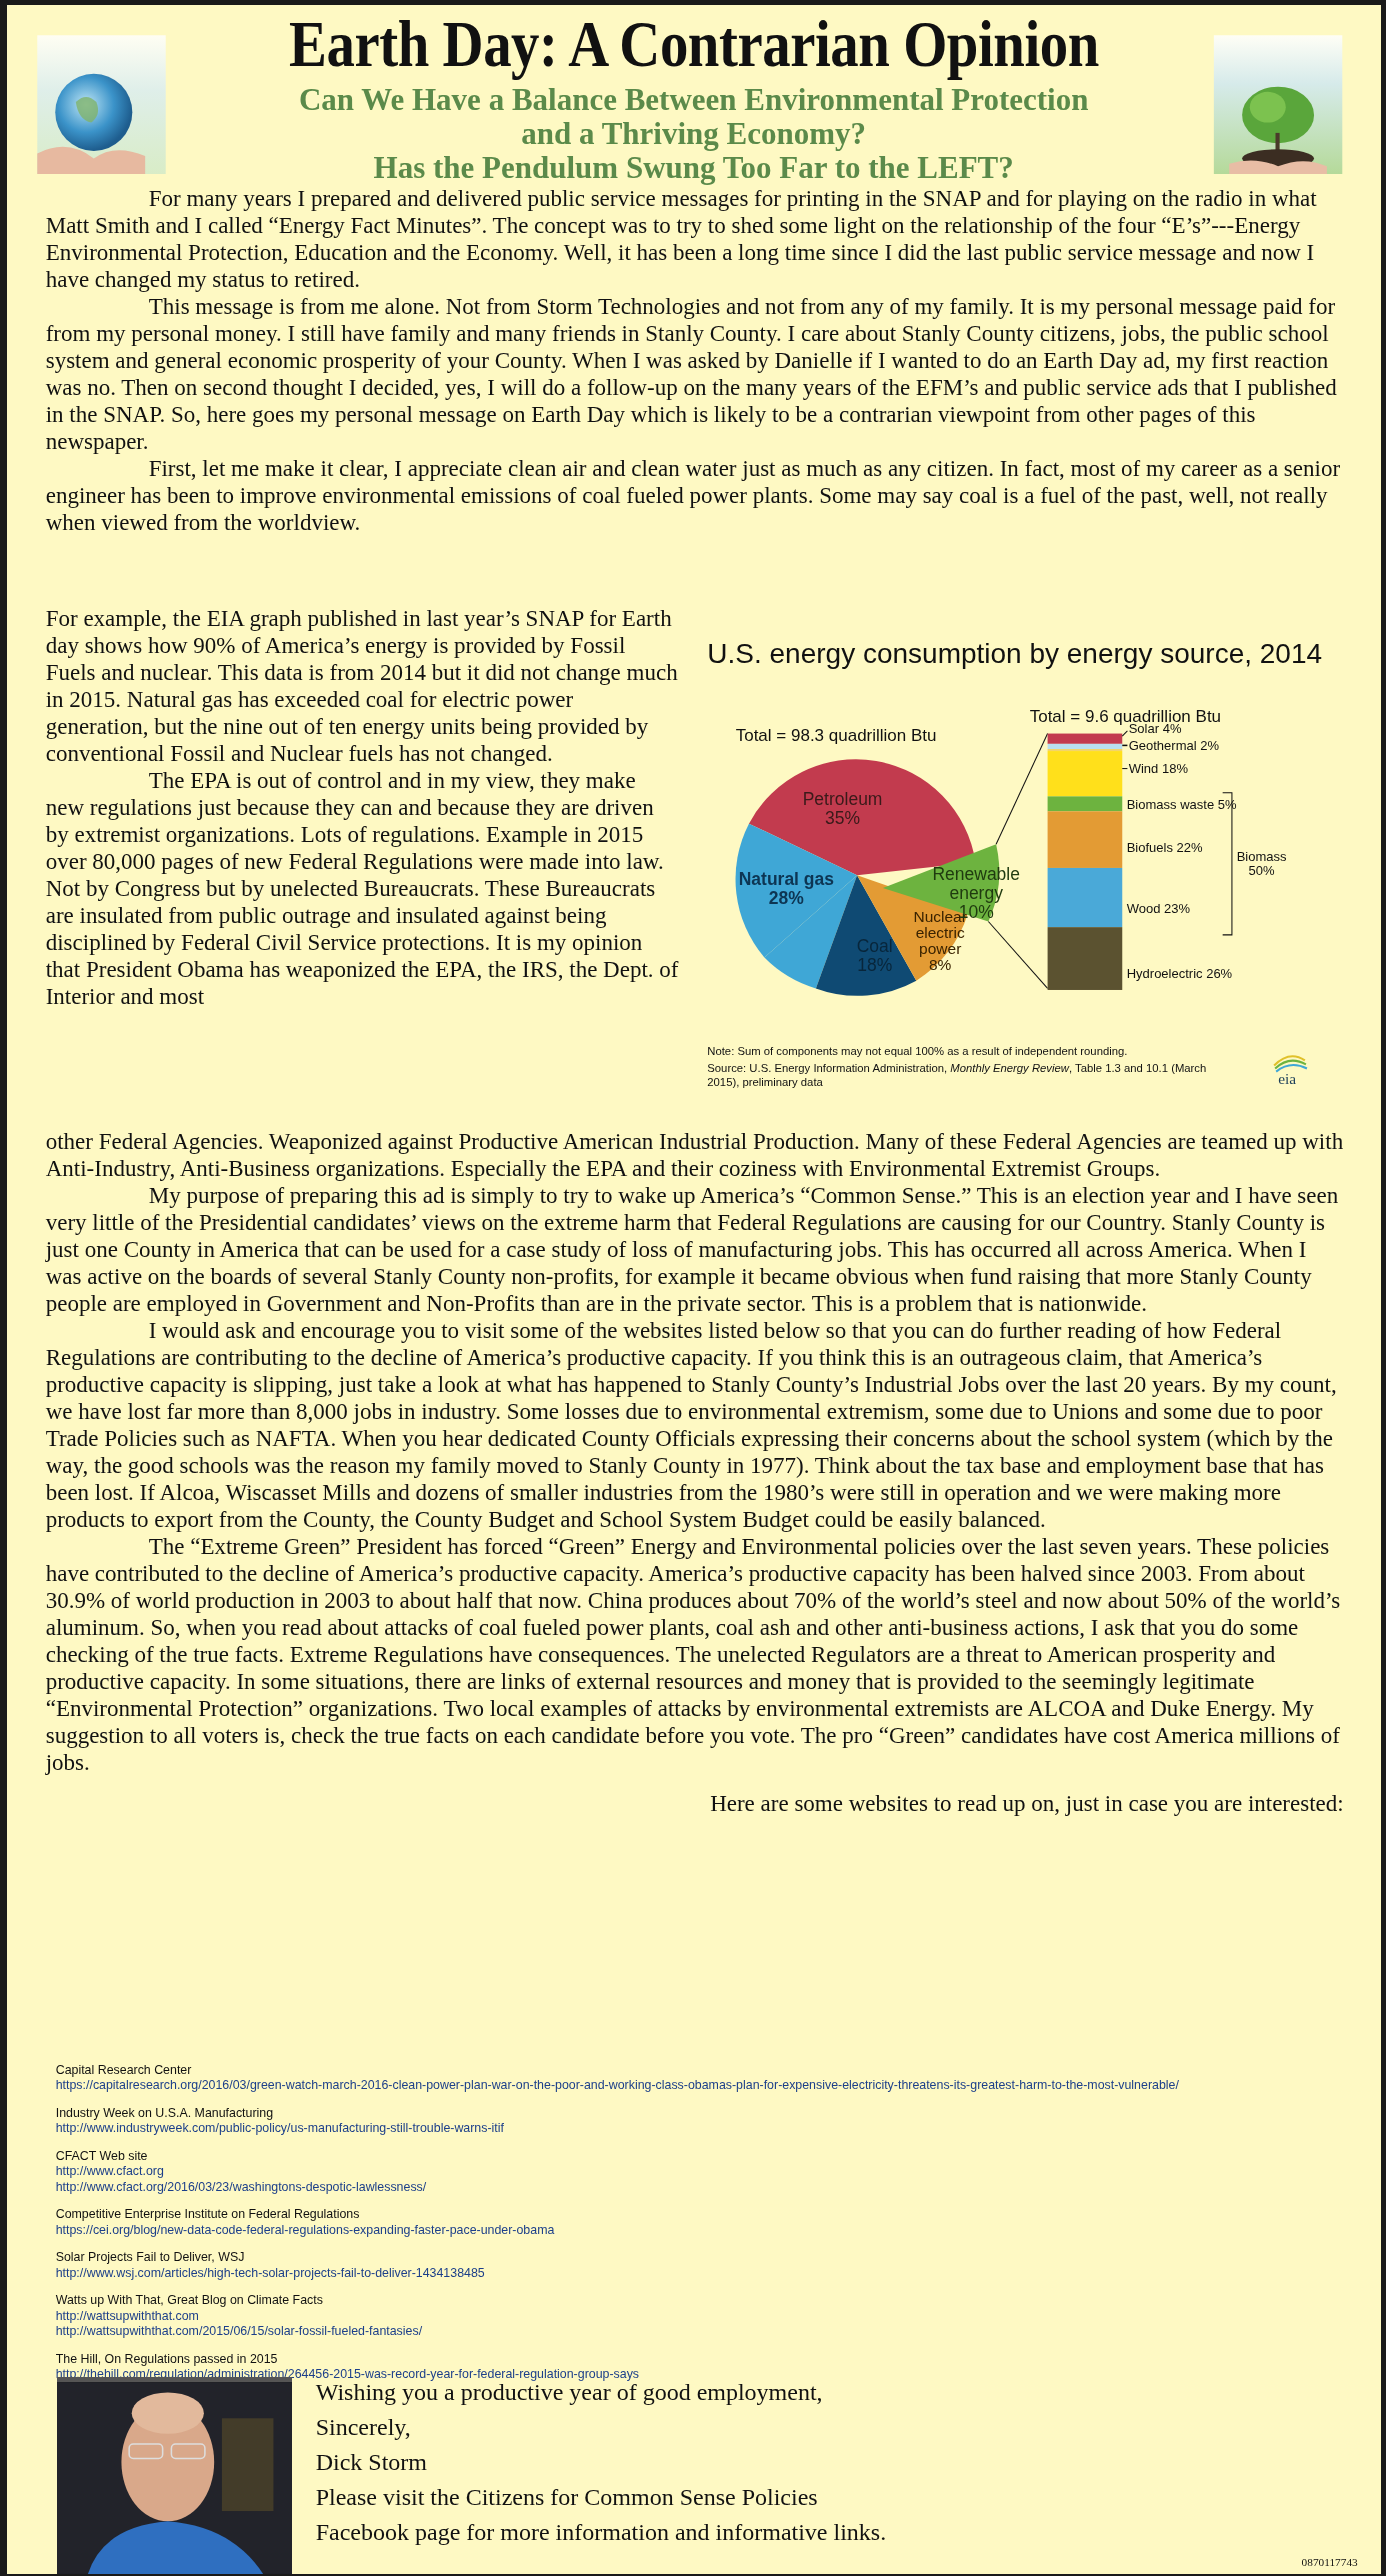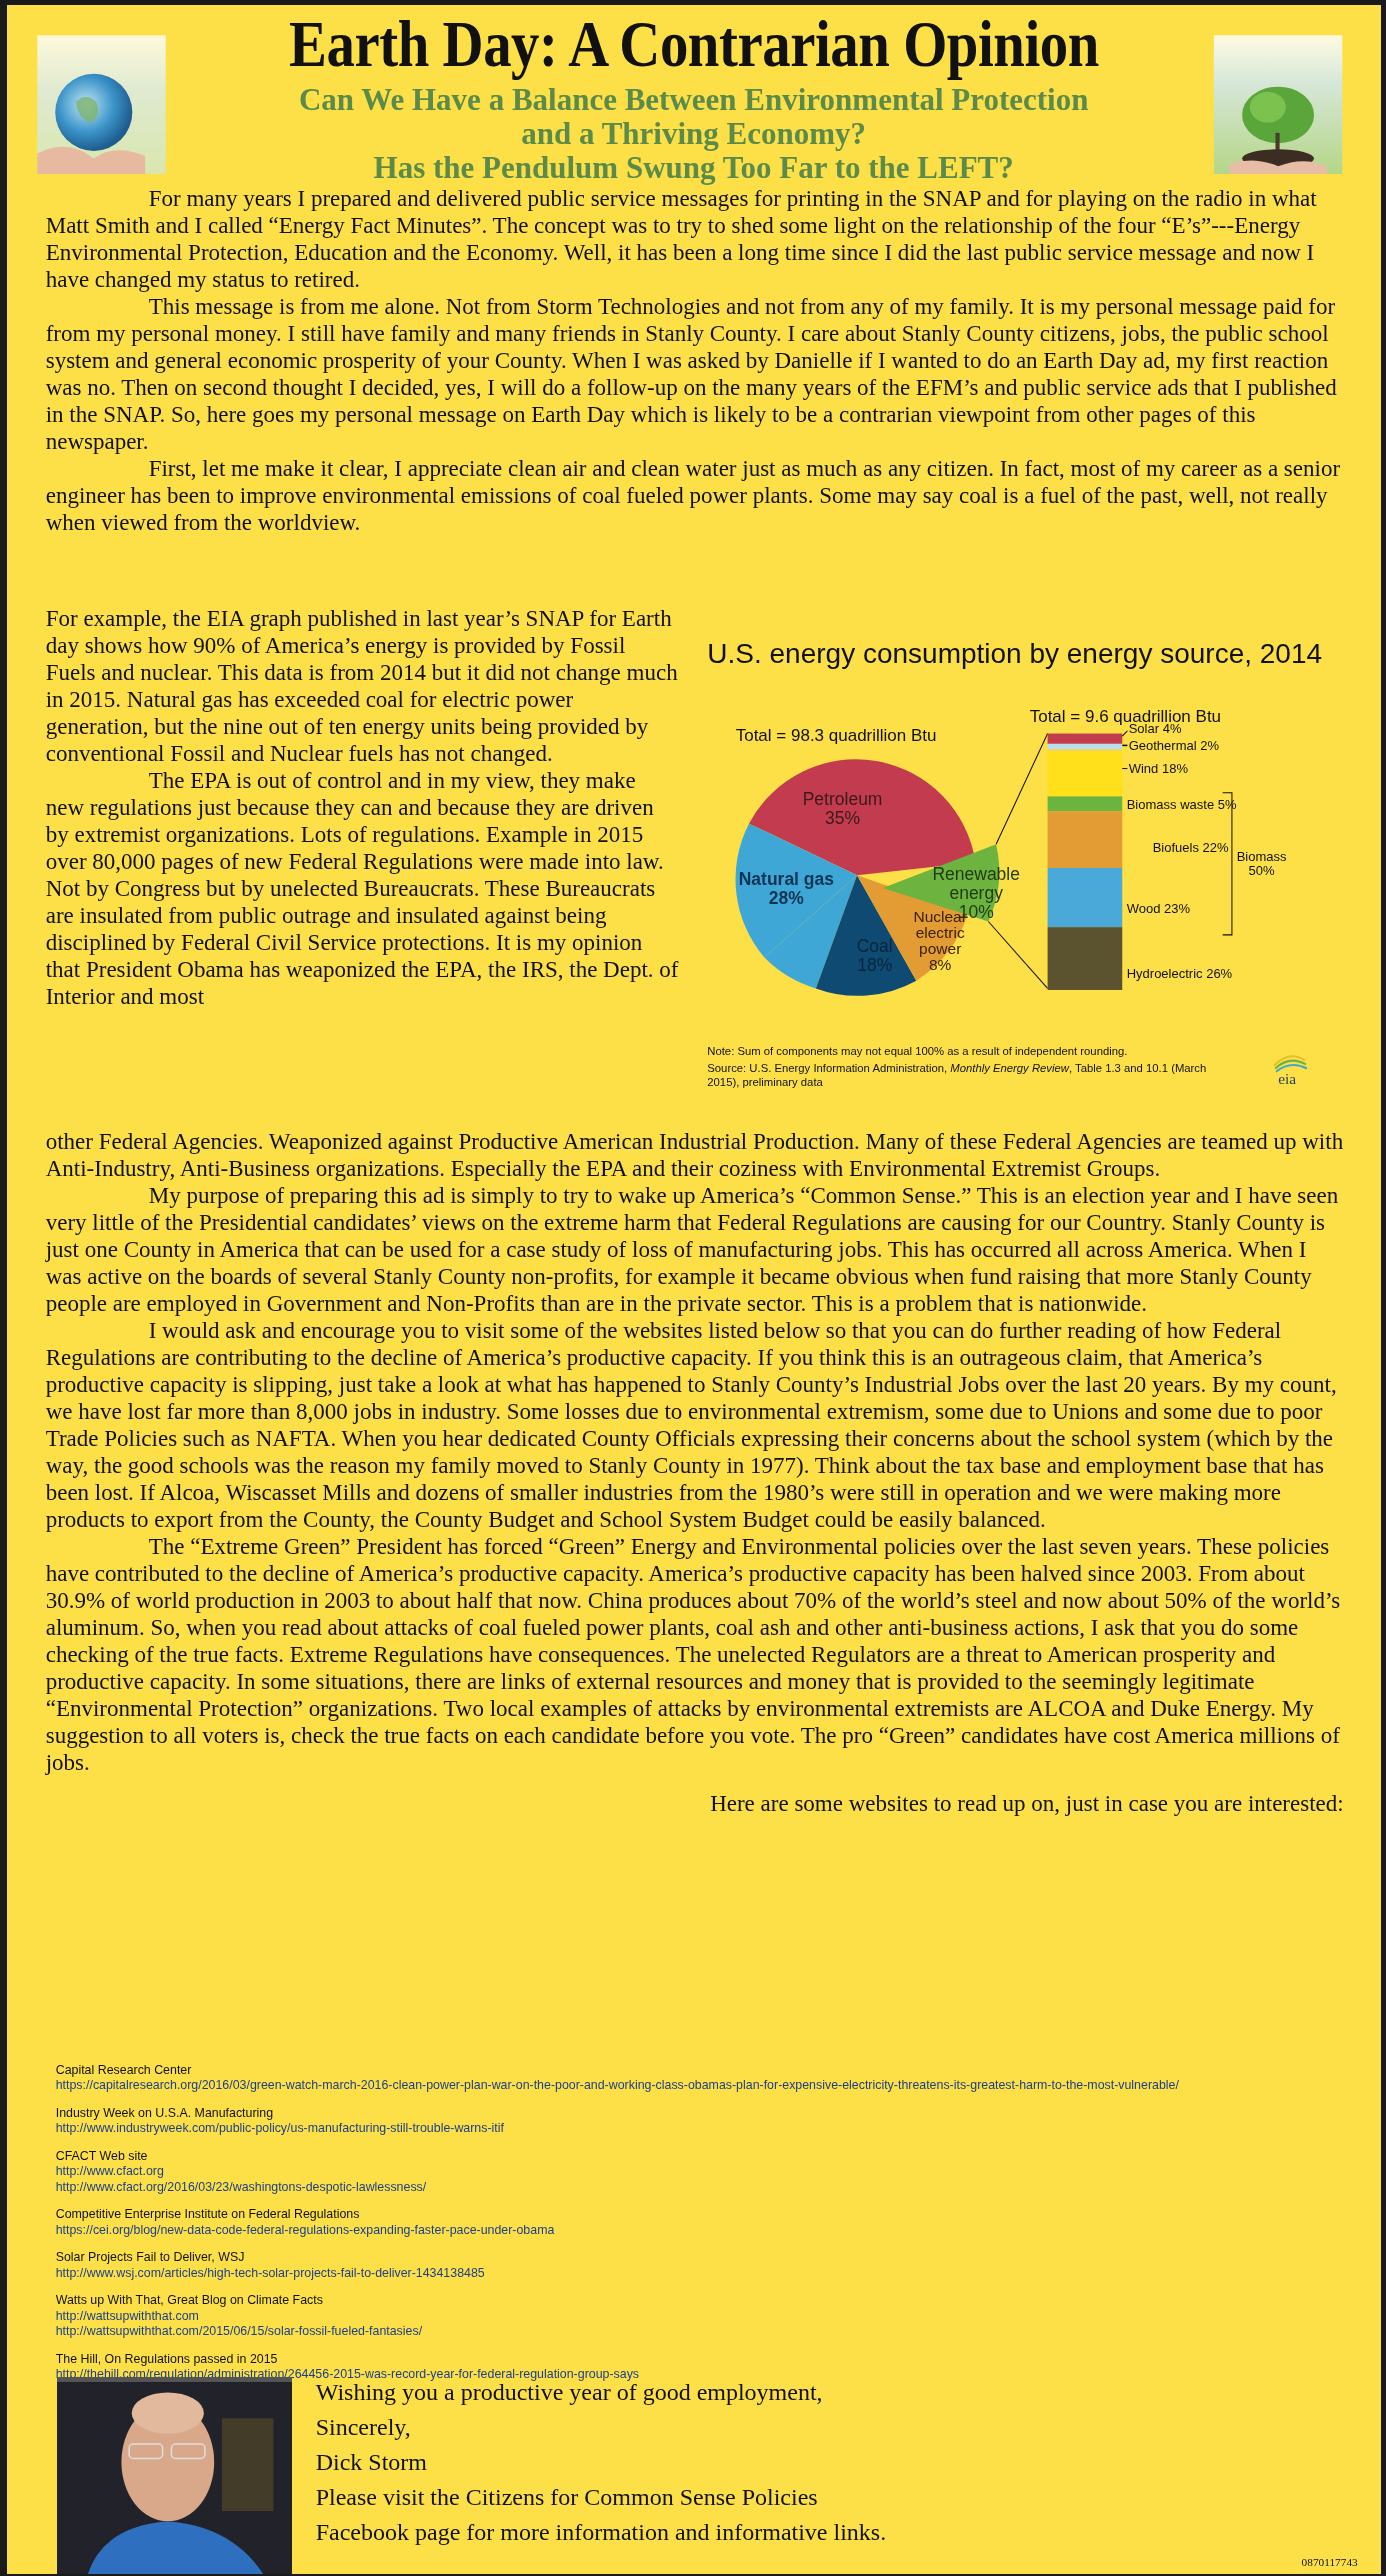--- a/index.html
+++ b/index.html
@@ -1,17 +1,17 @@
 <!DOCTYPE html>
 <html style="font-size:8.2px"><head>
 <meta charset="utf-8">
 <style>
   html, body { margin:0; padding:0; }
   body { width:1386px; height:2580px; background:#1a1a1a; position:relative; overflow:hidden; }
-  .page { position:absolute; left:6.7px; top:4.6px; width:1374px; height:2569px; background:#fde047; overflow:hidden; }
+  .page { position:absolute; left:6.7px; top:4.6px; width:1374px; height:2569px; background:#fef9c3; overflow:hidden; }
   .serif { font-family:"Liberation Serif","DejaVu Serif",serif; color:#111; }
   .sans { font-family:"Liberation Sans","DejaVu Sans",sans-serif; }
   .title { position:absolute; left:0; width:1374px; top:5.2px; text-align:center; font-size:66px; font-weight:bold; line-height:67px; letter-spacing:-0.5px; color:#111; transform:scaleX(0.86); transform-origin:center; }
   .sub { position:absolute; left:0; width:1374px; text-align:center; font-size:31px; font-weight:bold; color:#5b8a4a; line-height:34px; }
   .deco { position:absolute; top:20.6px; width:149px; height:149px; }
   .body-text { position:absolute; left:39px; font-size:23px; line-height:27px; color:#111; }
   .body-text p { margin:0; }
   .indent { text-indent:103px; }
   .full { width:1298px; }
   .narrow { width:634px; }
@@ -139,21 +139,21 @@
     </div>
     <div class="pie-lbl" style="left:243px; top:237px; width:93px; color:#1f3a0f;">
       <div>Renewable energy</div>
         <div>10%</div>
     </div>
 
     <div class="bar-lbl" style="left:442px; top:93px;">Solar 4%</div>
     <div class="bar-lbl" style="left:442px; top:110px;">Geothermal 2%</div>
     <div class="bar-lbl" style="left:442px; top:133px;">Wind 18%</div>
     <div class="bar-lbl" style="left:440px; top:169px;">Biomass waste 5%</div>
-    <div class="bar-lbl" style="left:466px; top:212px;">Biofuels 22%</div>
+    <div class="bar-lbl" style="left:440px; top:212px;">Biofuels 22%</div>
     <div class="bar-lbl" style="left:440px; top:273px;">Wood 23%</div>
     <div class="bar-lbl" style="left:440px; top:338px;">Hydroelectric 26%</div>
     <div class="bar-lbl" style="left:550px; top:222px; text-align:center; line-height:14.4px;">
       <div>Biomass</div>
         <div>50%</div>
     </div>
 
     <div class="note" style="left:20.6px; top:416px; width:484px;">Note: Sum of components may not equal 100% as a result  of independent rounding.</div>
     <div class="note" style="left:20.6px; top:433px; width:515px;">
       <span>Source: U.S. Energy Information Administration, </span><i>Monthly Energy Review</i><span>, Table 1.3 and 10.1 (March 2015), preliminary data</span>

